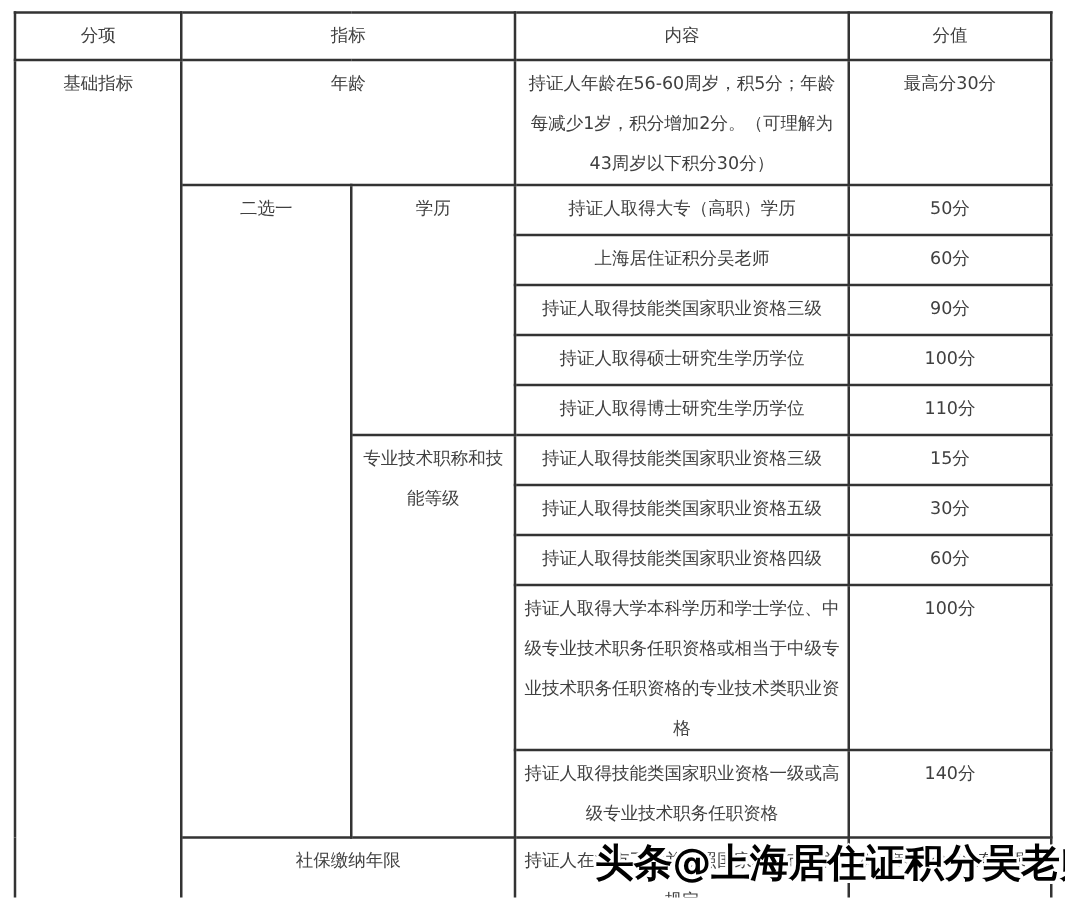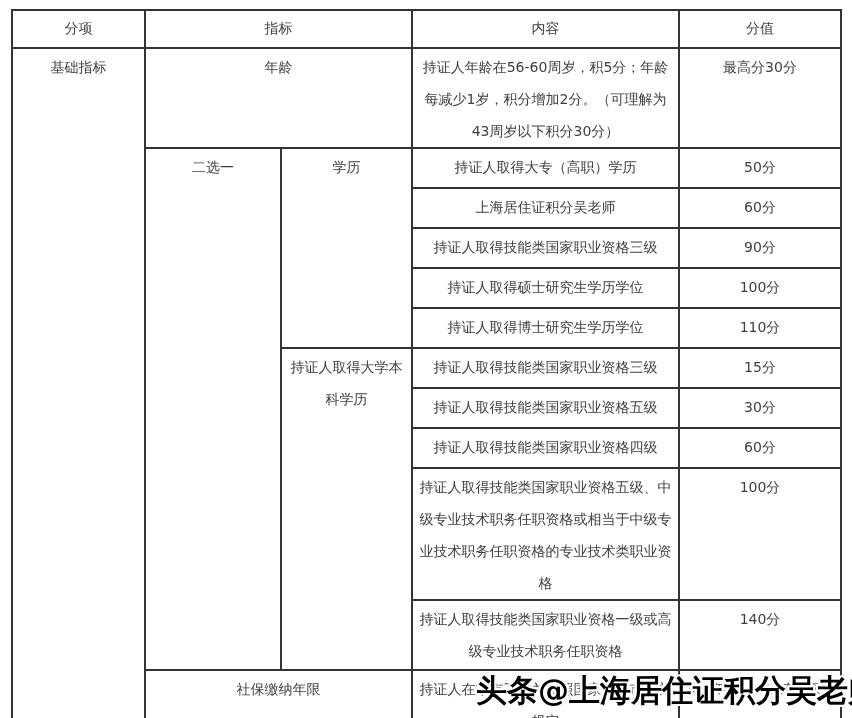--- a/index.html
+++ b/index.html
@@ -105,34 +105,34 @@
   <tr class="r-s40">
     <td>持证人取得硕士研究生学历学位</td>
     <td>100分</td>
   </tr>
   <tr class="r-s40">
     <td>持证人取得博士研究生学历学位</td>
     <td>110分</td>
   </tr>
 
   <tr class="r-s40">
-    <td rowspan="5">持证人取得大学本科学历</td>
+    <td rowspan="5">专业技术职称和技能等级</td>
     <td>持证人取得技能类国家职业资格三级</td>
     <td>15分</td>
   </tr>
   <tr class="r-s40">
     <td>持证人取得技能类国家职业资格五级</td>
     <td>30分</td>
   </tr>
   <tr class="r-s40">
     <td>持证人取得技能类国家职业资格四级</td>
     <td>60分</td>
   </tr>
   <tr class="r-big">
-    <td>持证人取得技能类国家职业资格五级、中级专业技术职务任职资格或相当于中级专业技术职务任职资格的专业技术类职业资格</td>
+    <td>持证人取得大学本科学历和学士学位、中级专业技术职务任职资格或相当于中级专业技术职务任职资格的专业技术类职业资格</td>
     <td>100分</td>
   </tr>
   <tr class="r-mid">
     <td>持证人取得技能类国家职业资格一级或高级专业技术职务任职资格</td>
     <td>140分</td>
   </tr>
 
   <tr class="r-social">
     <td colspan="2">社保缴纳年限</td>
     <td>

